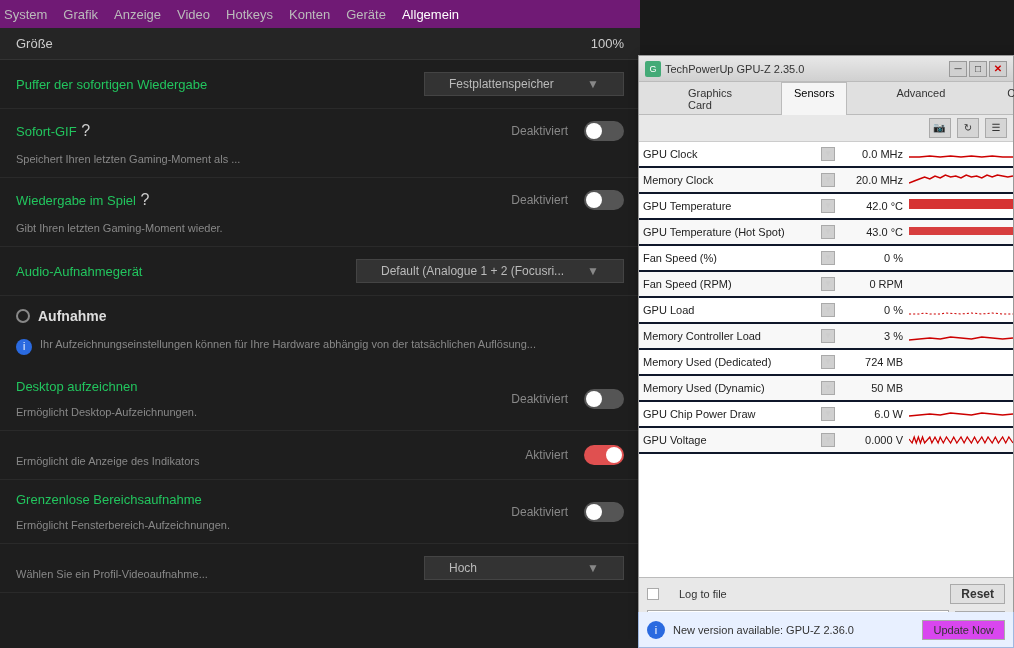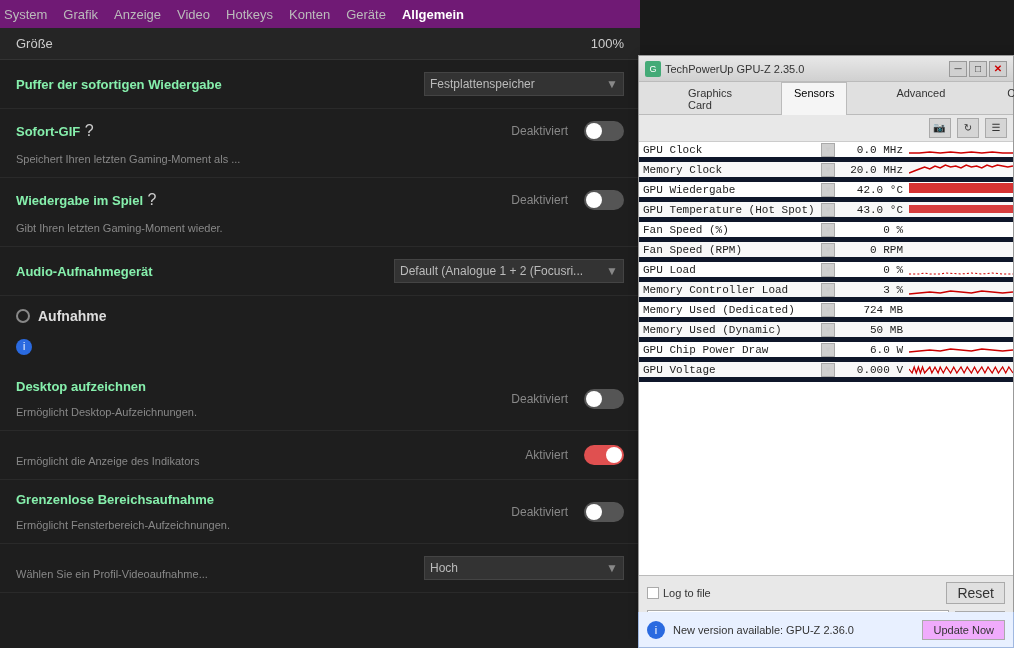--- a/index.html
+++ b/index.html
@@ -30,21 +30,21 @@
       height: 28px;
       background: #701a75;
       display: flex;
       align-items: center;
       padding: 0 4px;
       gap: 16px;
       font-size: 13px;
       color: #bbb;
     }
     .top-nav span { cursor: pointer; }
-    .top-nav span:last-child { color: #fff; font-weight: bold; }
+    .top-nav span:last-child { color: #fff; font-weight: normal; }
 
     
     .settings-area {
       position: absolute;
       top: 28px; left: 0;
       width: 640px;
       height: 620px;
       background: #1e1e1e;
       overflow-y: auto;
     }
@@ -67,46 +67,47 @@
       padding: 12px 16px;
       border-bottom: 1px solid #2a2a2a;
     }
     .setting-row-header {
       display: flex;
       align-items: center;
       justify-content: space-between;
     }
     .setting-title {
       font-size: 13px;
-      font-weight: bold;
-      color: #86efac;
+      font-weight: normal;
+      color: #22c55e;
     }
     .setting-subtitle {
       font-size: 11px;
       color: #888;
       margin-top: 12px;
     }
     .setting-control {
       display: flex;
       align-items: center;
       gap: 8px;
     }
 
     
     .dropdown-control {
       display: flex;
       align-items: center;
       background: #333;
       border: 1px solid #444;
-      padding: 4px 5px;
+      padding: 4px 24px;
       min-width: 200px;
       justify-content: space-between;
       font-size: 12px;
       color: #bbb;
       cursor: pointer;
+      gap: 23px;
     }
     .dropdown-control .arrow { color: #888; }
 
     
     .toggle {
       width: 40px;
       height: 20px;
       border-radius: 10px;
       position: relative;
       cursor: pointer;
@@ -269,23 +270,22 @@
 
     
     .gpuz-sensors {
       flex: 1;
       overflow-y: auto;
       background: #fff;
     }
     .sensor-row {
       display: flex;
       align-items: center;
-      border-bottom: 5px solid #0f172a;
-      height: 20px;
-      font-family: Liberation Mono, monospace;
+      border-bottom: 2px solid #0f172a;
+      height: 26px;
     }
     .sensor-row:nth-child(even) { background: #f8f8f8; }
     .sensor-name-cell {
       display: flex;
       align-items: center;
       width: 200px;
       flex-shrink: 0;
       padding: 0 4px;
     }
     .sensor-name-text {
@@ -324,42 +324,43 @@
     
     .gpuz-bottom {
       background: #e8e8e8;
       border-top: 1px solid #bbb;
       padding: 6px 8px;
       flex-shrink: 0;
     }
     .gpuz-log-row {
       display: flex;
       align-items: center;
-      gap: 4px;
+      gap: 20px;
       margin-bottom: 6px;
     }
     .gpuz-checkbox {
       width: 12px;
       height: 12px;
       border: 1px solid #aaa;
       background: #fff;
       cursor: pointer;
     }
     .gpuz-log-label {
       font-size: 11px;
       color: #333;
     }
     .gpuz-log-spacer { flex: 1; }
     .gpuz-reset-btn {
       padding: 2px 10px;
       background: #e0e0e0;
       border: 1px solid #aaa;
-      font-size: 14px;
-      cursor: pointer;
-      color: #333;
+      font-size: 12px;
+      cursor: pointer;
+      color: #333;
+      font-weight: bold;
     }
     .gpuz-device-row {
       display: flex;
       align-items: center;
       gap: 6px;
     }
     .gpuz-device-select {
       flex: 1;
       padding: 2px 4px;
       font-size: 11px;
@@ -402,21 +403,21 @@
       line-height: 18px;
       flex-shrink: 0;
     }
     .update-text {
       flex: 1;
       font-size: 11px;
       color: #333;
     }
     .update-now-btn {
       padding: 3px 10px;
-      background: #f0abfc;
+      background: #d946ef;
       border: 1px solid #aaa;
       font-size: 11px;
       cursor: pointer;
       color: #333;
     }
 
     
     .sparkline { width: 100%; height: 18px; }
   </style>
 </head>
@@ -497,20 +498,21 @@
       </div>
     </div>
   </div>
 
   <div class="section-header">
     <div class="circle-icon"></div>
     <span>Aufnahme</span>
   </div>
   <div class="info-row">
     <div class="info-icon-blue">i</div>
+    <span>Ihr Aufzeichnungseinstellungen können für Ihre Hardware abhängig von der tatsächlichen Auflösung...</span>
   </div>
 
   <div class="setting-row">
     <div class="setting-row-header">
       <div>
         <div class="setting-title">Desktop aufzeichnen</div>
         <div class="setting-subtitle">Ermöglicht Desktop-Aufzeichnungen.</div>
       </div>
       <div class="setting-control">
         <span style="font-size:12px;color:#888;margin-right:8px;">Deaktiviert</span>
@@ -614,21 +616,21 @@
       <div class="sensor-value-cell">20.0 MHz</div>
       <div class="sensor-graph-cell">
         <svg class="sparkline" viewBox="0 0 100 18" preserveAspectRatio="none">
           <polyline points="0,14 5,12 10,10 15,8 20,10 25,7 30,9 35,6 40,8 45,7 50,9 55,6 60,8 65,7 70,9 75,6 80,8 85,6 90,7 95,8 100,7" fill="none" stroke="#cc0000" stroke-width="1.5"></polyline>
         </svg>
       </div>
     </div>
 
     <div class="sensor-row">
       <div class="sensor-name-cell">
-        <span class="sensor-name-text">GPU Wiedergabe</span>
+        <span class="sensor-name-text">GPU Temperature</span>
         <div class="sensor-dropdown-btn">▼</div>
       </div>
       <div class="sensor-value-cell">42.0 °C</div>
       <div class="sensor-graph-cell">
         <svg class="sparkline" viewBox="0 0 100 18" preserveAspectRatio="none">
           <rect x="0" y="4" width="100" height="10" fill="#cc0000" opacity="0.8"></rect>
         </svg>
       </div>
     </div>
 

